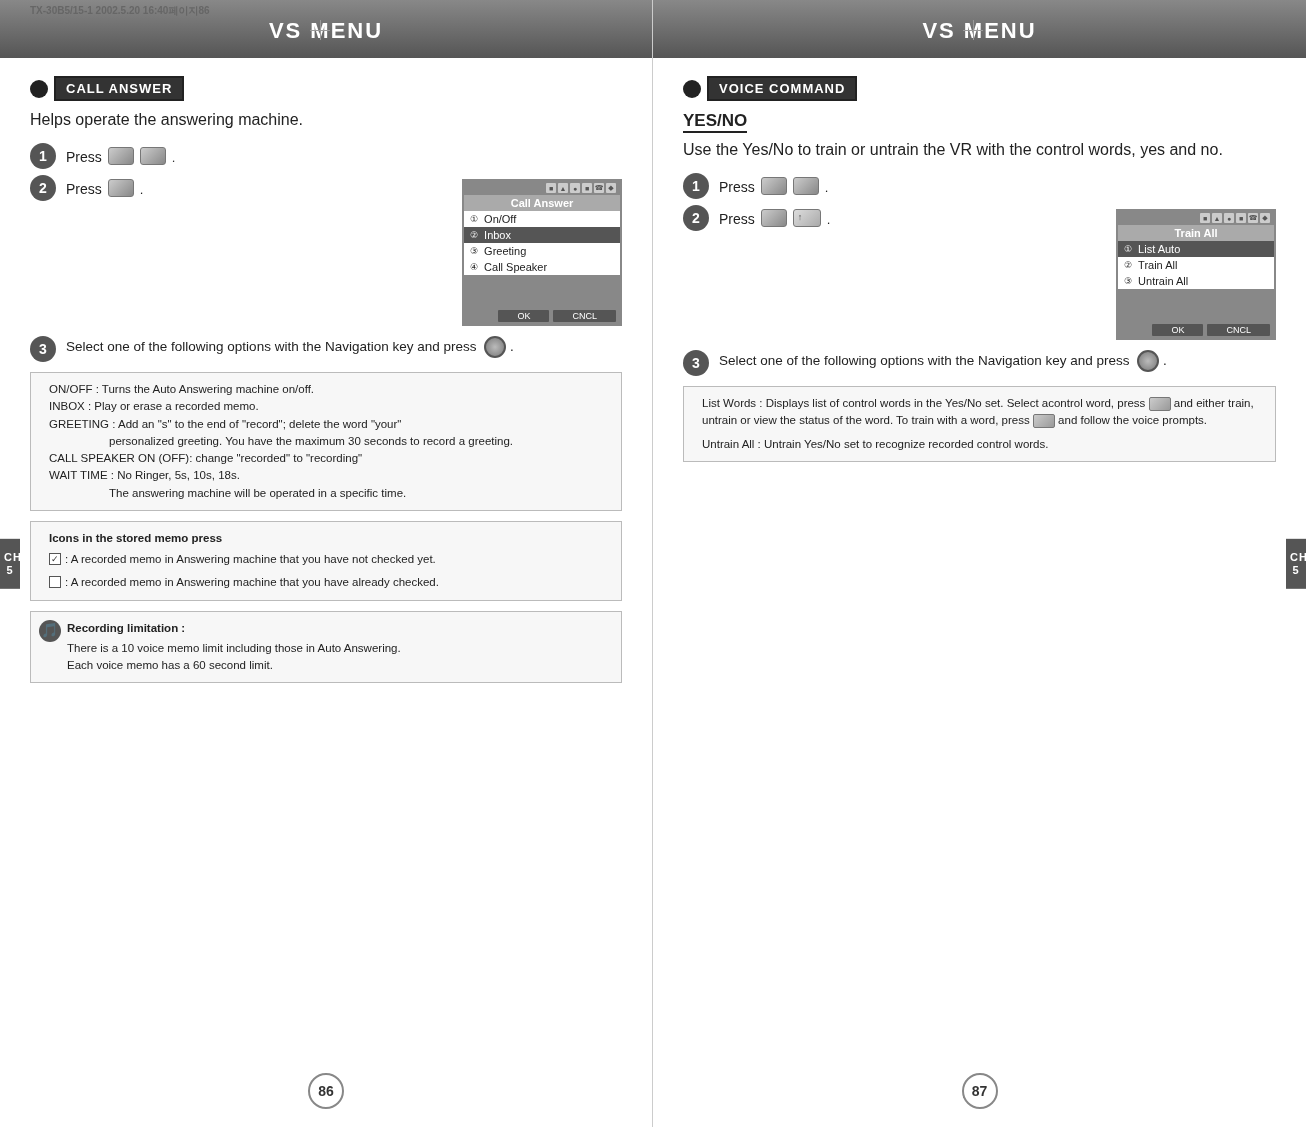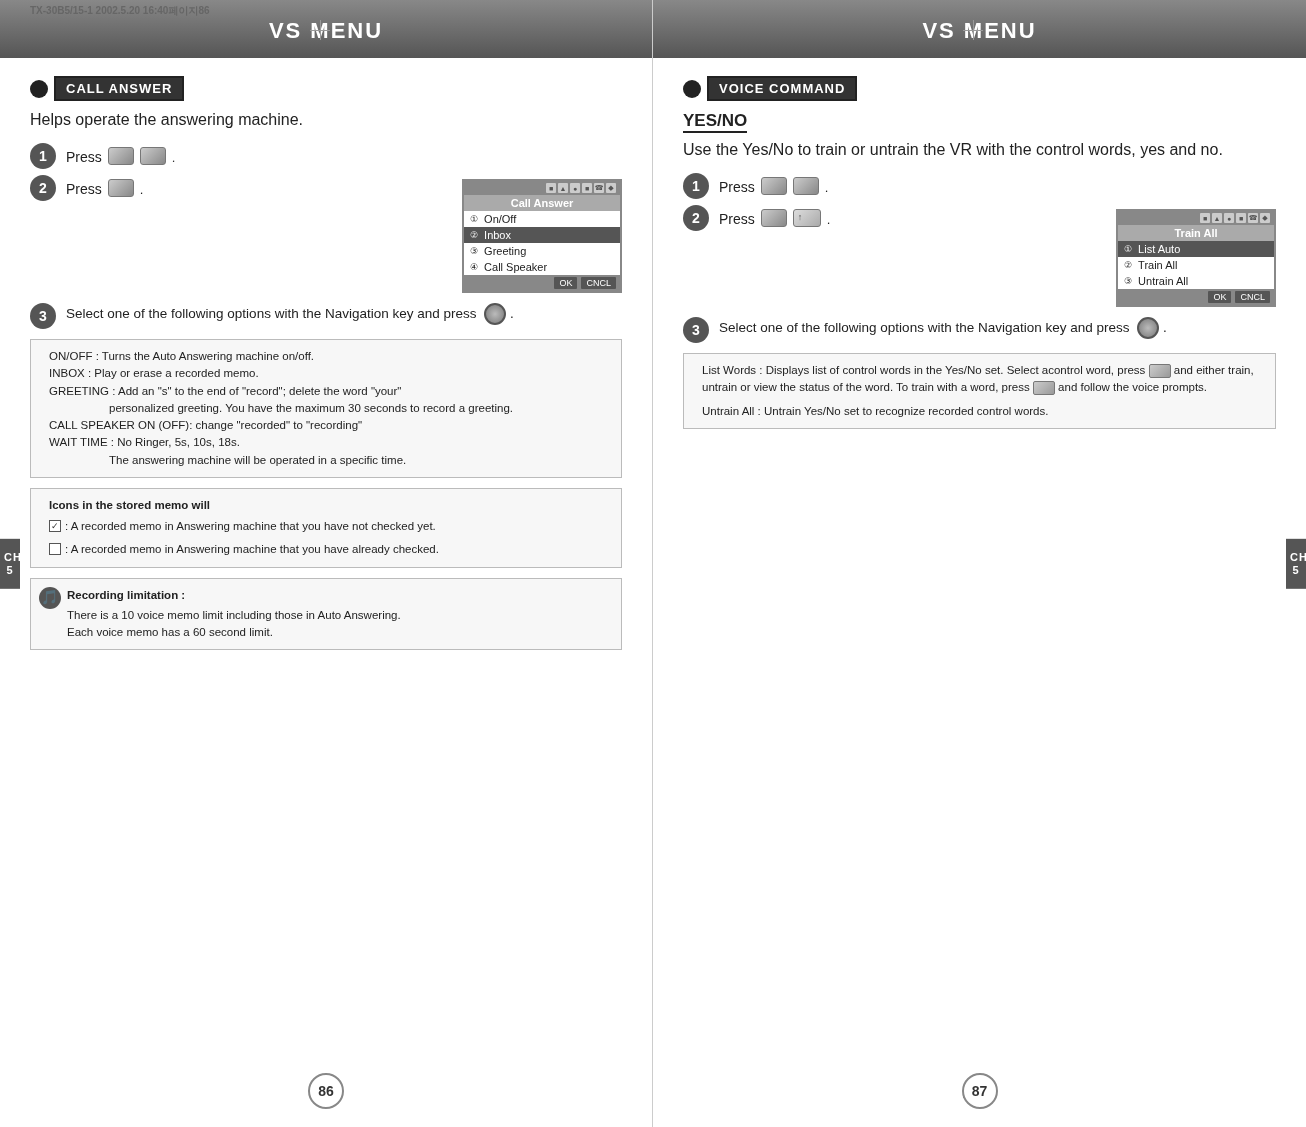--- a/index.html
+++ b/index.html
@@ -185,22 +185,23 @@
       display: flex;
       justify-content: flex-end;
       gap: 4px;
       padding: 2px 4px;
     }
 
     .menu-screen-footer-btn {
       background: #555;
       color: #fff;
       font-size: 9px;
-      padding: 1px 5px;
+      padding: 1px 19px;
       border-radius: 1px;
+      margin-top: 33px;
     }
 
     .menu-item-num {
       font-size: 9px;
       color: inherit;
       margin-right: 2px;
     }
 
     
     .info-box {
@@ -457,21 +458,21 @@
       <div>ON/OFF : Turns the Auto Answering machine on/off.</div>
       <div>INBOX : Play or erase a recorded memo.</div>
       <div>GREETING : Add an "s" to the end of "record"; delete the word "your"</div>
       <div style="margin-left:60px;">personalized greeting. You have the maximum 30 seconds to record a greeting.</div>
       <div>CALL SPEAKER ON (OFF): change "recorded" to "recording"</div>
       <div>WAIT TIME : No Ringer, 5s, 10s, 18s.</div>
       <div style="margin-left:60px;">The answering machine will be operated in a specific time.</div>
     </div>
 
     <div class="info-box" style="margin-top:6px;">
-      <div class="info-box-bold">Icons in the stored memo will</div>
+      <div class="info-box-bold">Icons in the stored memo press</div>
       <div style="display:flex; align-items:flex-start; margin-bottom:6px;">
         <span class="checkbox-icon checked" style="margin-right:4px; flex-shrink:0; margin-top:2px;"></span>
         <span>: A recorded memo in Answering machine that you have not checked yet.</span>
       </div>
       <div style="display:flex; align-items:flex-start;">
         <span class="checkbox-icon" style="margin-right:4px; flex-shrink:0; margin-top:2px;"></span>
         <span>: A recorded memo in Answering machine that you have already checked.</span>
       </div>
     </div>
 

